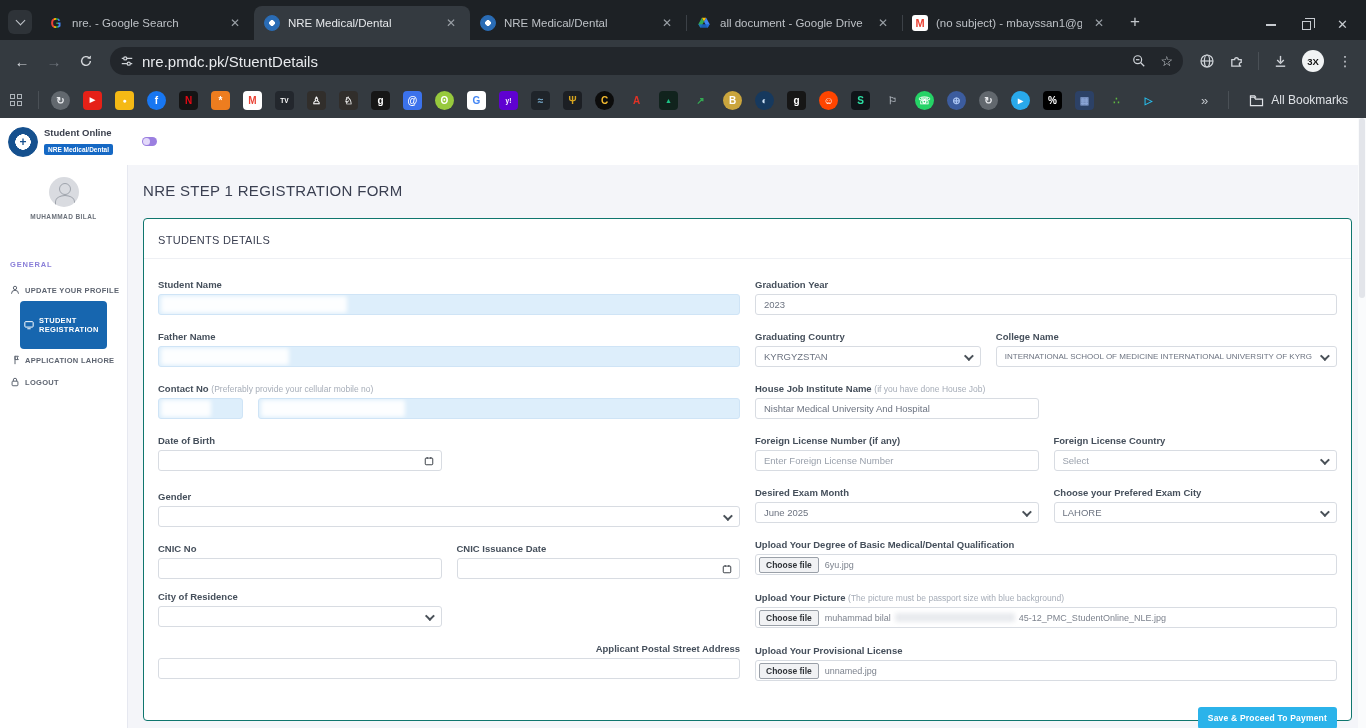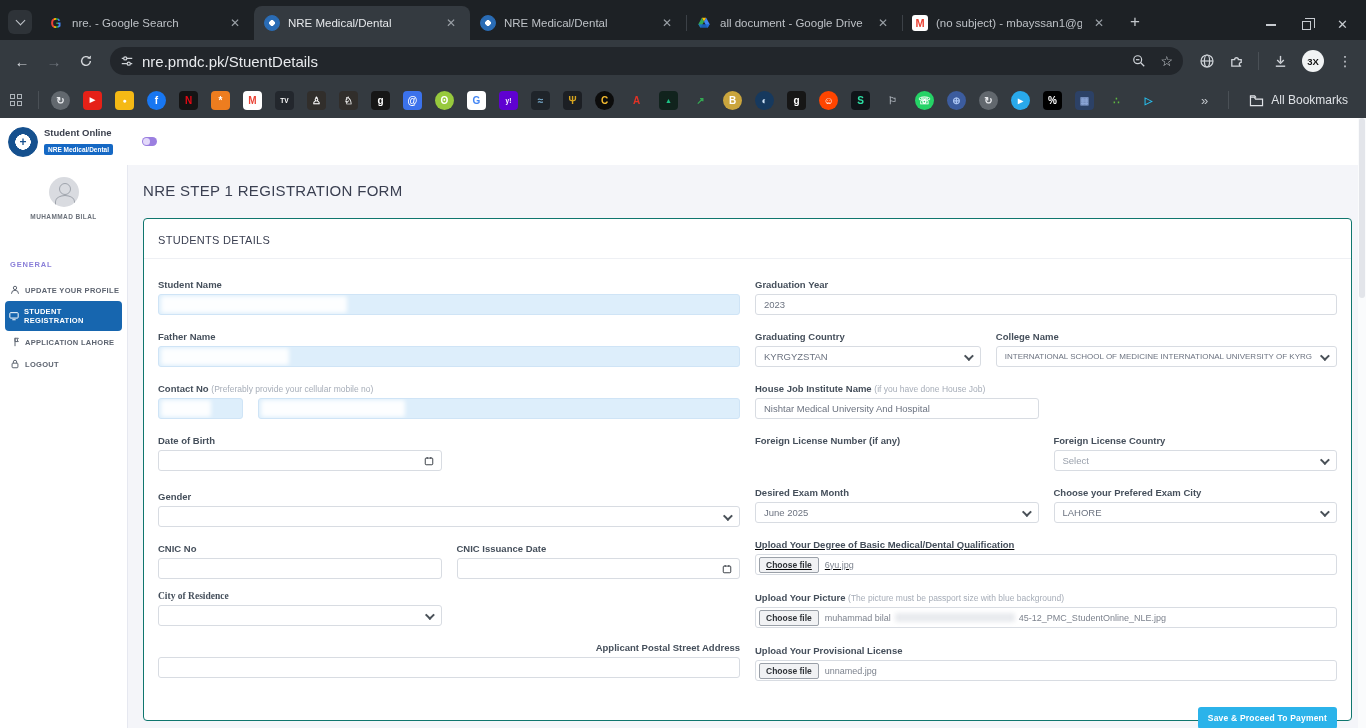--- a/index.html
+++ b/index.html
@@ -76,21 +76,21 @@
 
   .site-body { display:flex; height:563px; }
   .sidebar { width:128px; background:#fff; border-right:1px solid #e6e8f0; padding-top:12px; flex:0 0 128px; }
   .avatar { width:30px; height:30px; border-radius:50%; background:#d9dbe0; margin:0 auto; position:relative; overflow:hidden;}
   .avatar::before { content:""; position:absolute; left:10px; top:6px; width:10px; height:10px; border-radius:50%; border:1.5px solid #9ea3ab; }
   .avatar::after { content:""; position:absolute; left:6px; top:18px; width:18px; height:12px; border-radius:50% 50% 0 0; border:1.5px solid #9ea3ab; border-bottom:none; }
   .profile-name { text-align:center; font-size:6.5px; color:#6a7079; letter-spacing:.4px; margin-top:6px; font-weight:bold; }
   .side-section { color:#8a7fd8; font-size:7.5px; font-weight:bold; letter-spacing:.8px; margin:40px 0 10px 10px; }
   .side-item { display:flex; align-items:center; gap:5px; font-size:7.5px; font-weight:bold; color:#5d6470;
     letter-spacing:.3px; padding:6px 4px 6px 10px; }
-  .side-item.active { background:#1766af; color:#fff; border-radius:4px; margin:0 5px; padding:6px 4px; }
+  .side-item.active { background:#1766af; color:#fff; border-radius:4px; margin:0 20px; padding:15px 4px; }
   .side-ico { width:10px; height:10px; flex:0 0 10px; display:inline-flex; }
   .side-ico svg { width:10px; height:10px; }
 
   .main { flex:1; padding:17px 14px 0 15px; position:relative; }
   .page-title { font-size:15px; color:#3a3f51; letter-spacing:.3px; margin-bottom:19px; font-weight:400; }
   .card { background:#fff; border:1px solid #0f766e; border-radius:4px; height:503px; }
   .card-header { padding:15px 14px 12px; border-bottom:1px solid #eef0f4; font-size:11px; color:#3a3f51; letter-spacing:.3px; }
   .card-body { padding:20px 14px 0; display:grid; grid-template-columns:1fr 1fr; column-gap:15px; }
 
   .fld { margin-bottom:12px; }
@@ -411,21 +411,21 @@
                   <span class="cal">
                     <svg width="10" height="10" viewBox="0 0 12 12" fill="none" stroke="#3f444b" stroke-width="1.2">
                         <rect x="1.5" y="2.5" width="9" height="8" rx="1"></rect>
                         <line x1="3.8" y1="1.2" x2="3.8" y2="3.4"></line>
                         <line x1="8.2" y1="1.2" x2="8.2" y2="3.4"></line>
                       </svg>
                   </span>
                 </div>
               </div>
             </div>
-            <div class="fld" style="font-family:Liberation Serif, serif;">
+            <div class="fld" style="">
               <div class="lbl">City of Residence</div>
               <div class="ctrl select half">
                   <span class="redact" style="left:4px;width:35%;"></span>
                   <span class="vchev"></span>
                 </div>
             </div>
             <div class="fld" style="margin-top:16px;text-align:right;">
               <div class="lbl">Applicant Postal Street Address</div>
               <div class="ctrl">
                   <span class="redact" style="left:2px;width:45%;"></span>
@@ -460,20 +460,23 @@
               <div>
                 <div class="lbl"><span>House Job Institute Name</span> <span class="hint">(if you have done House Job)</span></div>
                 <div class="ctrl">
                     <span>Nishtar Medical University And Hospital</span>
                   </div>
               </div>
             </div>
             <div class="fld row2" style="margin-top:16px;">
               <div>
                 <div class="lbl">Foreign License Number (if any)</div>
+                <div class="ctrl">
+                    <span class="placeholder">Enter Foreign License Number</span>
+                  </div>
               </div>
               <div>
                 <div class="lbl">Foreign License Country</div>
                 <div class="ctrl select">
                     <span class="placeholder">Select</span>
                     <span class="vchev"></span>
                   </div>
               </div>
             </div>
             <div class="fld row2" style="margin-top:16px;">
@@ -485,21 +488,21 @@
                   </div>
               </div>
               <div>
                 <div class="lbl">Choose your Prefered Exam City</div>
                 <div class="ctrl select">
                     <span>LAHORE</span>
                     <span class="vchev"></span>
                   </div>
               </div>
             </div>
-            <div class="fld" style="margin-top:16px;text-decoration:underline;">
+            <div class="fld" style="margin-top:16px;">
               <div class="lbl">Upload Your Degree of Basic Medical/Dental Qualification</div>
               <div class="filectrl">
                 <span class="filebtn">Choose file</span>
                 <span>6yu.jpg</span>
               </div>
             </div>
             <div class="fld" style="margin-top:17px;">
               <div class="lbl"><span>Upload Your Picture</span> <span class="hint">(The picture must be passport size with blue background)</span></div>
               <div class="filectrl">
                 <span class="filebtn">Choose file</span>

